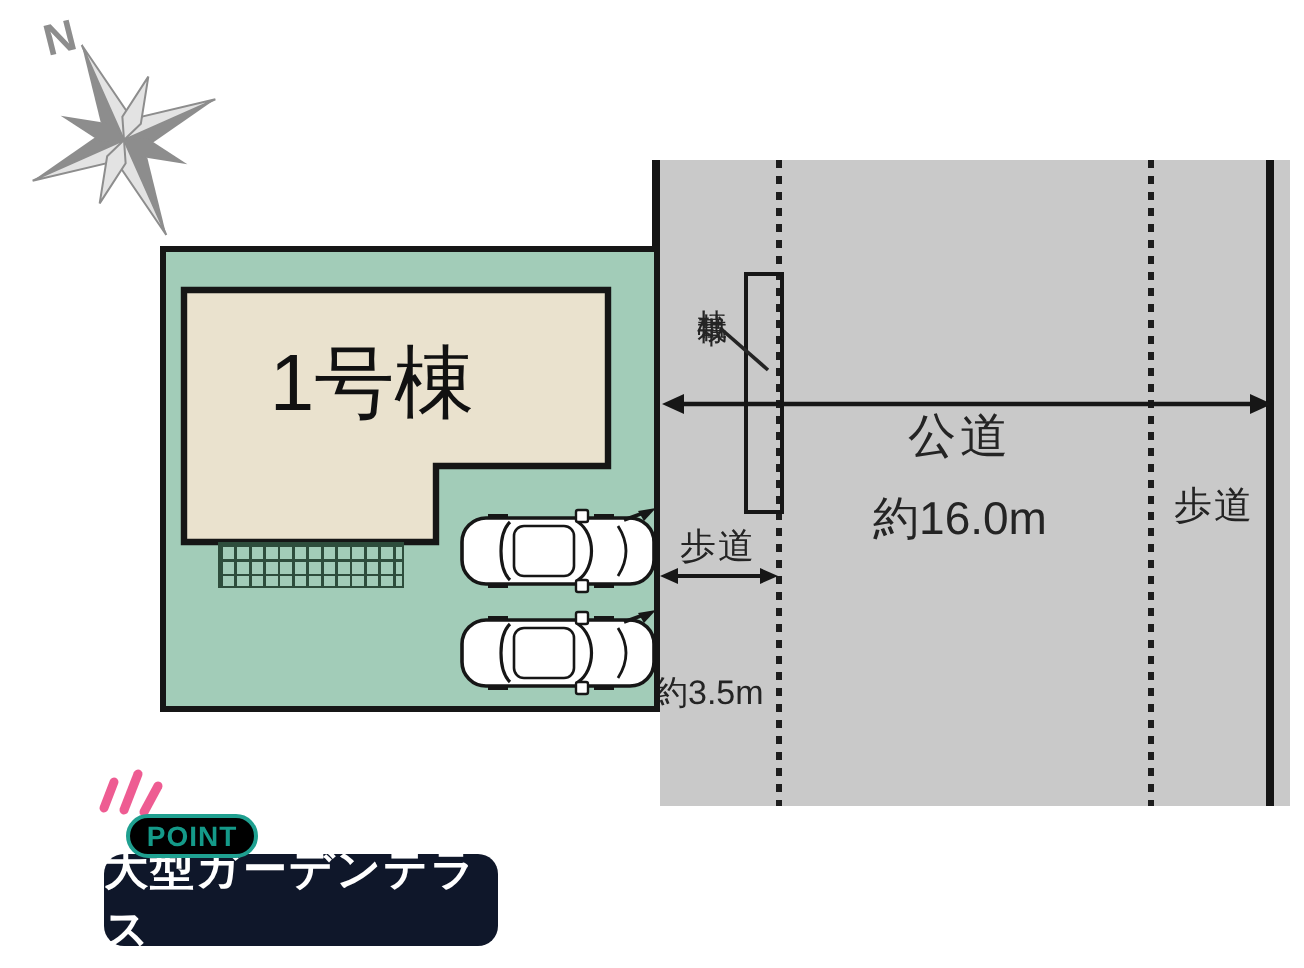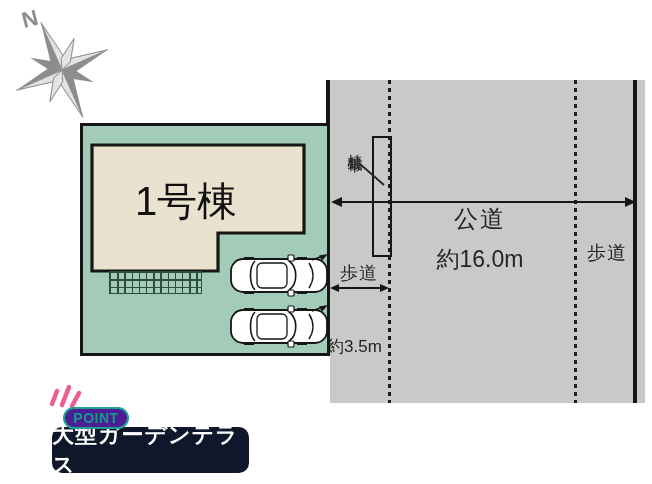--- a/index.html
+++ b/index.html
@@ -26,31 +26,31 @@
 
   .planting-label{left:345px;top:142px;writing-mode:vertical-rl;text-orientation:upright;
     font-size:15px;letter-spacing:2px;color:#242424;}
   .sidewalk-left{left:340px;top:261px;font-size:18px;color:#242424;letter-spacing:1px;}
   .sidewalk-width{left:327px;top:291px;font-size:17px;color:#242424;margin-top:44px;}
   .sidewalk-right{left:587px;top:240px;font-size:19px;color:#242424;letter-spacing:1px;}
 
   
   .plot{left:80px;top:123px;width:250px;height:233px;box-sizing:border-box;
     background:#a2ccb8;border:3px solid #161616;}
-  .building-label{left:106px;top:174px;width:160px;text-align:center;
+  .building-label{left:106px;top:164px;width:160px;text-align:center;
     font-size:40px;font-weight:500;color:#111;}
   .terrace{left:109px;top:271px;width:93px;height:23px;box-sizing:border-box;
     border:1.5px solid #2e4d3c;
     background-image:
       repeating-linear-gradient(to right,#2e4d3c 0 1.4px,rgba(0,0,0,0) 1.4px 7.2px),
       repeating-linear-gradient(to bottom,#2e4d3c 0 1.4px,rgba(0,0,0,0) 1.4px 7.4px);}
 
   
   .point-pill{left:63px;top:407px;width:66px;height:22px;box-sizing:border-box;
-    background:#4c1d95;border:2.5px solid #1fa090;border-radius:12px;z-index:3;
+    background:#000000;border:2.5px solid #1fa090;border-radius:12px;z-index:3;
     display:flex;align-items:center;justify-content:center;}
   .point-pill span{color:#149a89;font-weight:bold;font-size:14px;letter-spacing:0.5px;}
   .badge-box{left:52px;top:427px;width:197px;height:46px;background:#0f172a;
     border-radius:10px;display:flex;align-items:center;justify-content:center;z-index:2;}
   .badge-box span{color:#ffffff;font-weight:bold;font-size:22px;letter-spacing:1px;}
 </style>
 </head>
 <body>
 
 <div id="canvas">

